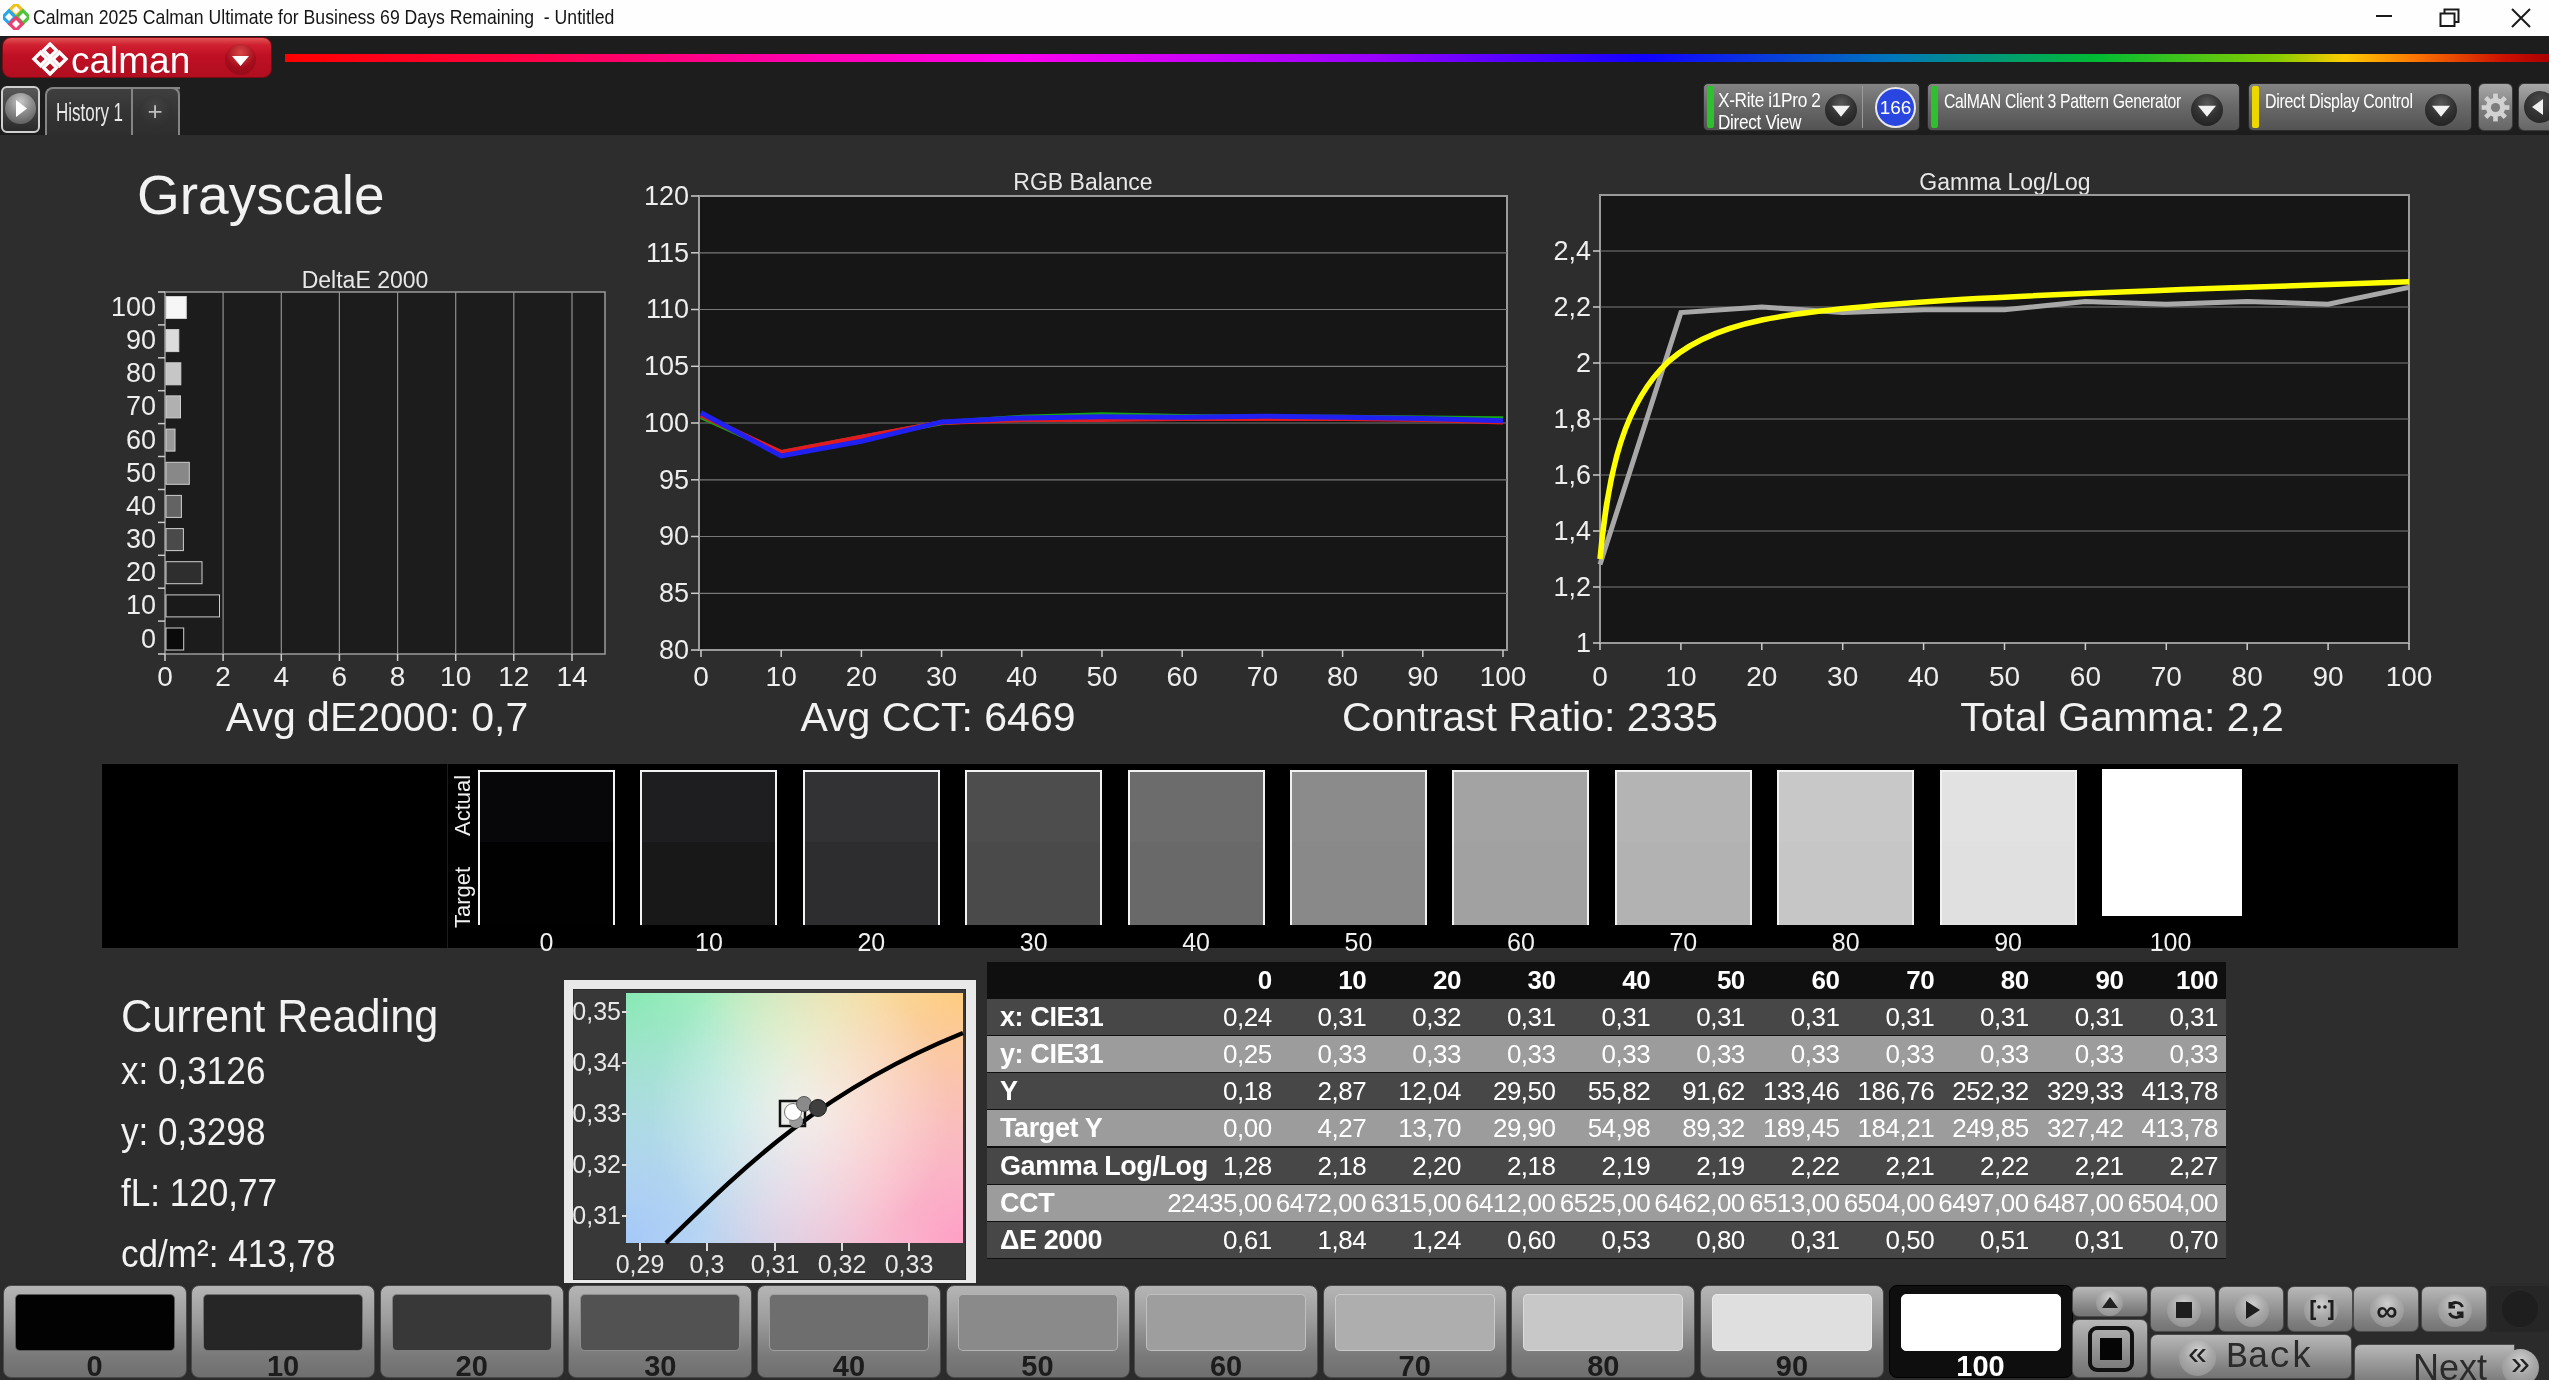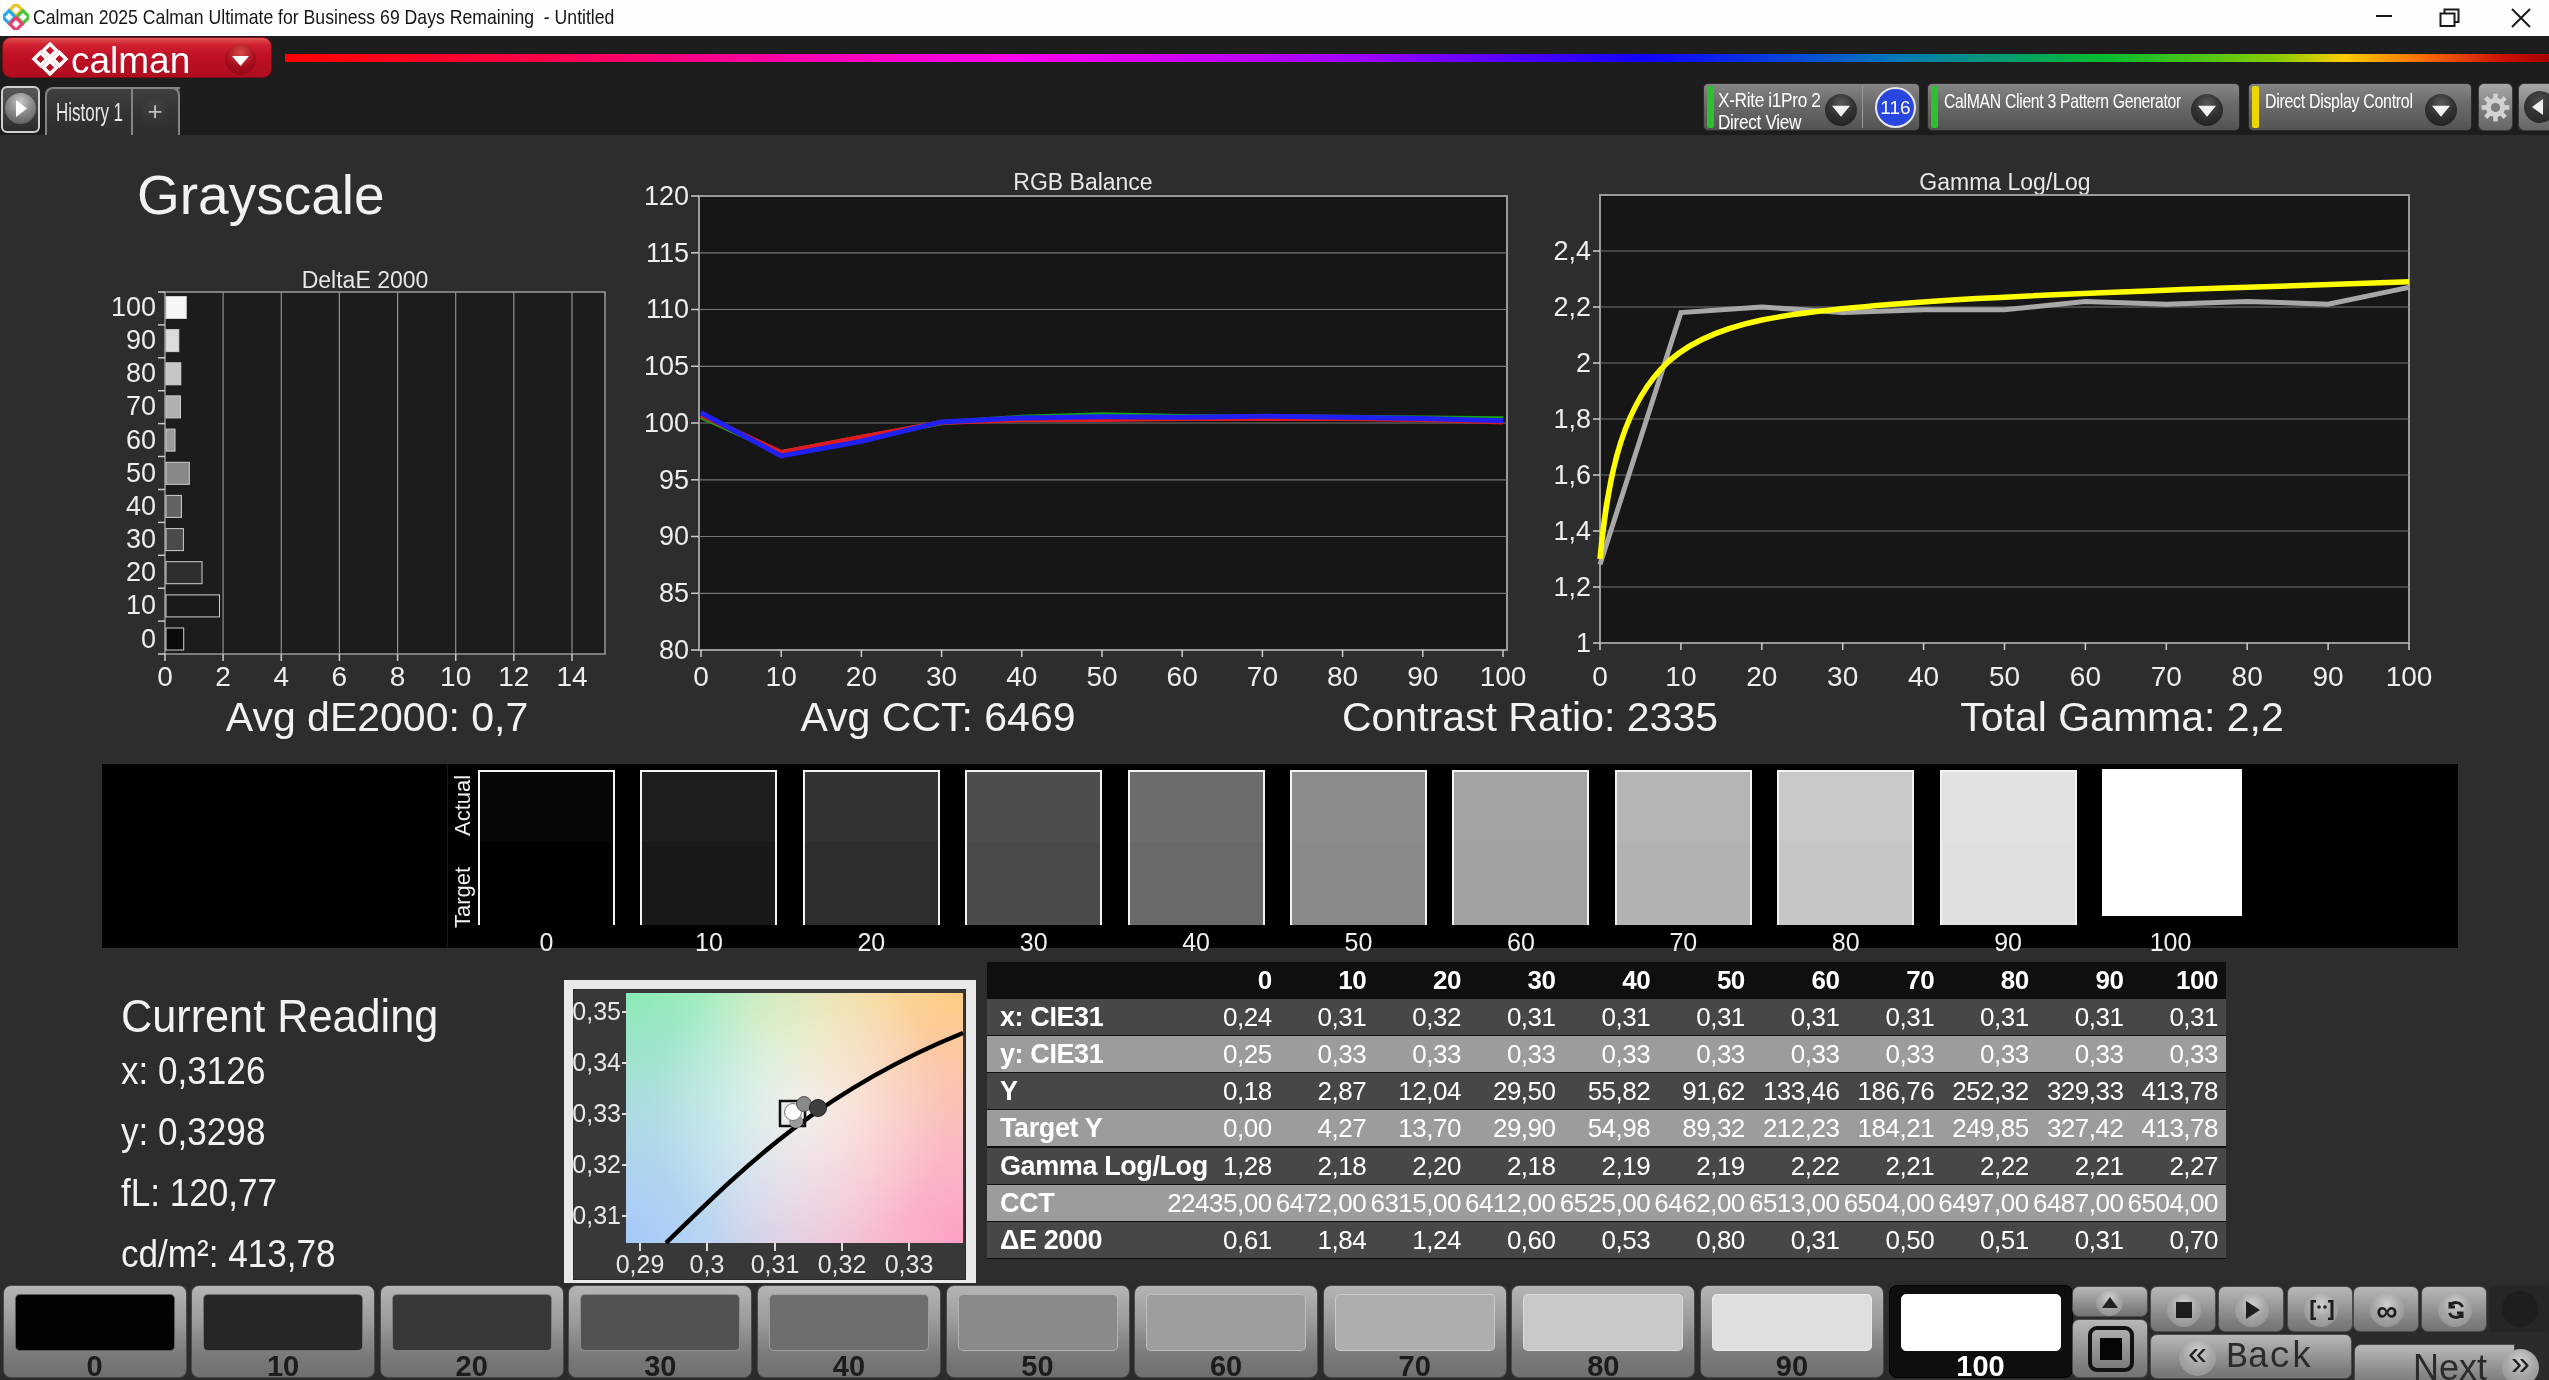--- a/index.html
+++ b/index.html
@@ -150,21 +150,21 @@
     font-size:26px;color:#bdbdbd;">+</div>
 
   <div class="abs srcbtn" style="left:1703px;width:217px;">
     <div class="stripe" style="background:#2fc02f"></div>
     <div class="btxt" style="left:14px;top:4px;font-size:21px;transform:scaleX(0.82);transform-origin:left center;">X-Rite i1Pro 2</div>
     <div class="btxt" style="left:14px;top:26px;font-size:21px;transform:scaleX(0.82);transform-origin:left center;">Direct View</div>
     <div class="ddc" style="left:121px;top:10px;width:32px;height:32px;"></div>
     <div style="position:absolute;left:158px;top:2px;bottom:2px;width:1px;background:#9a9a9a"></div>
     <div style="position:absolute;left:171px;top:3px;width:41px;height:41px;border-radius:50%;
       background:#2a46e0;border:2px solid #e8e8e8;text-align:center;line-height:38px;
-      font-size:19px;color:#fff;">116</div>
+      font-size:19px;color:#fff;">166</div>
   </div>
   <div class="abs srcbtn" style="left:1927px;width:313px;">
     <div class="stripe" style="background:#2fc02f"></div>
     <div class="btxt" style="left:16px;top:5px;font-size:21px;transform:scaleX(0.75);transform-origin:left center;">CalMAN Client 3 Pattern Generator</div>
     <div class="ddc" style="left:263px;top:10px;width:32px;height:32px;"></div>
   </div>
   <div class="abs srcbtn" style="left:2248px;width:224px;">
     <div class="stripe" style="background:#ecd800"></div>
     <div class="btxt" style="left:16px;top:5px;font-size:21px;transform:scaleX(0.76);transform-origin:left center;">Direct Display Control</div>
     <div class="ddc" style="left:176px;top:10px;width:32px;height:32px;"></div>
@@ -595,21 +595,21 @@
       <div class="tcell" style="right:8.0px;">413,78</div>
     </div>
     <div class="trow" style="top:148.4px;background:#9c9c9c">
       <div class="tlabel">Target Y</div>
       <div class="tcell" style="right:954.4px;">0,00</div>
       <div class="tcell" style="right:859.8px;">4,27</div>
       <div class="tcell" style="right:765.1px;">13,70</div>
       <div class="tcell" style="right:670.5px;">29,90</div>
       <div class="tcell" style="right:575.8px;">54,98</div>
       <div class="tcell" style="right:481.2px;">89,32</div>
-      <div class="tcell" style="right:386.6px;">212,23</div>
+      <div class="tcell" style="right:386.6px;">189,45</div>
       <div class="tcell" style="right:291.9px;">184,21</div>
       <div class="tcell" style="right:197.3px;">249,85</div>
       <div class="tcell" style="right:102.6px;">327,42</div>
       <div class="tcell" style="right:8.0px;">413,78</div>
     </div>
     <div class="trow" style="top:185.6px;background:#474747">
       <div class="tlabel">Gamma Log/Log</div>
       <div class="tcell" style="right:954.4px;">1,28</div>
       <div class="tcell" style="right:859.8px;">2,18</div>
       <div class="tcell" style="right:765.1px;">2,20</div>

